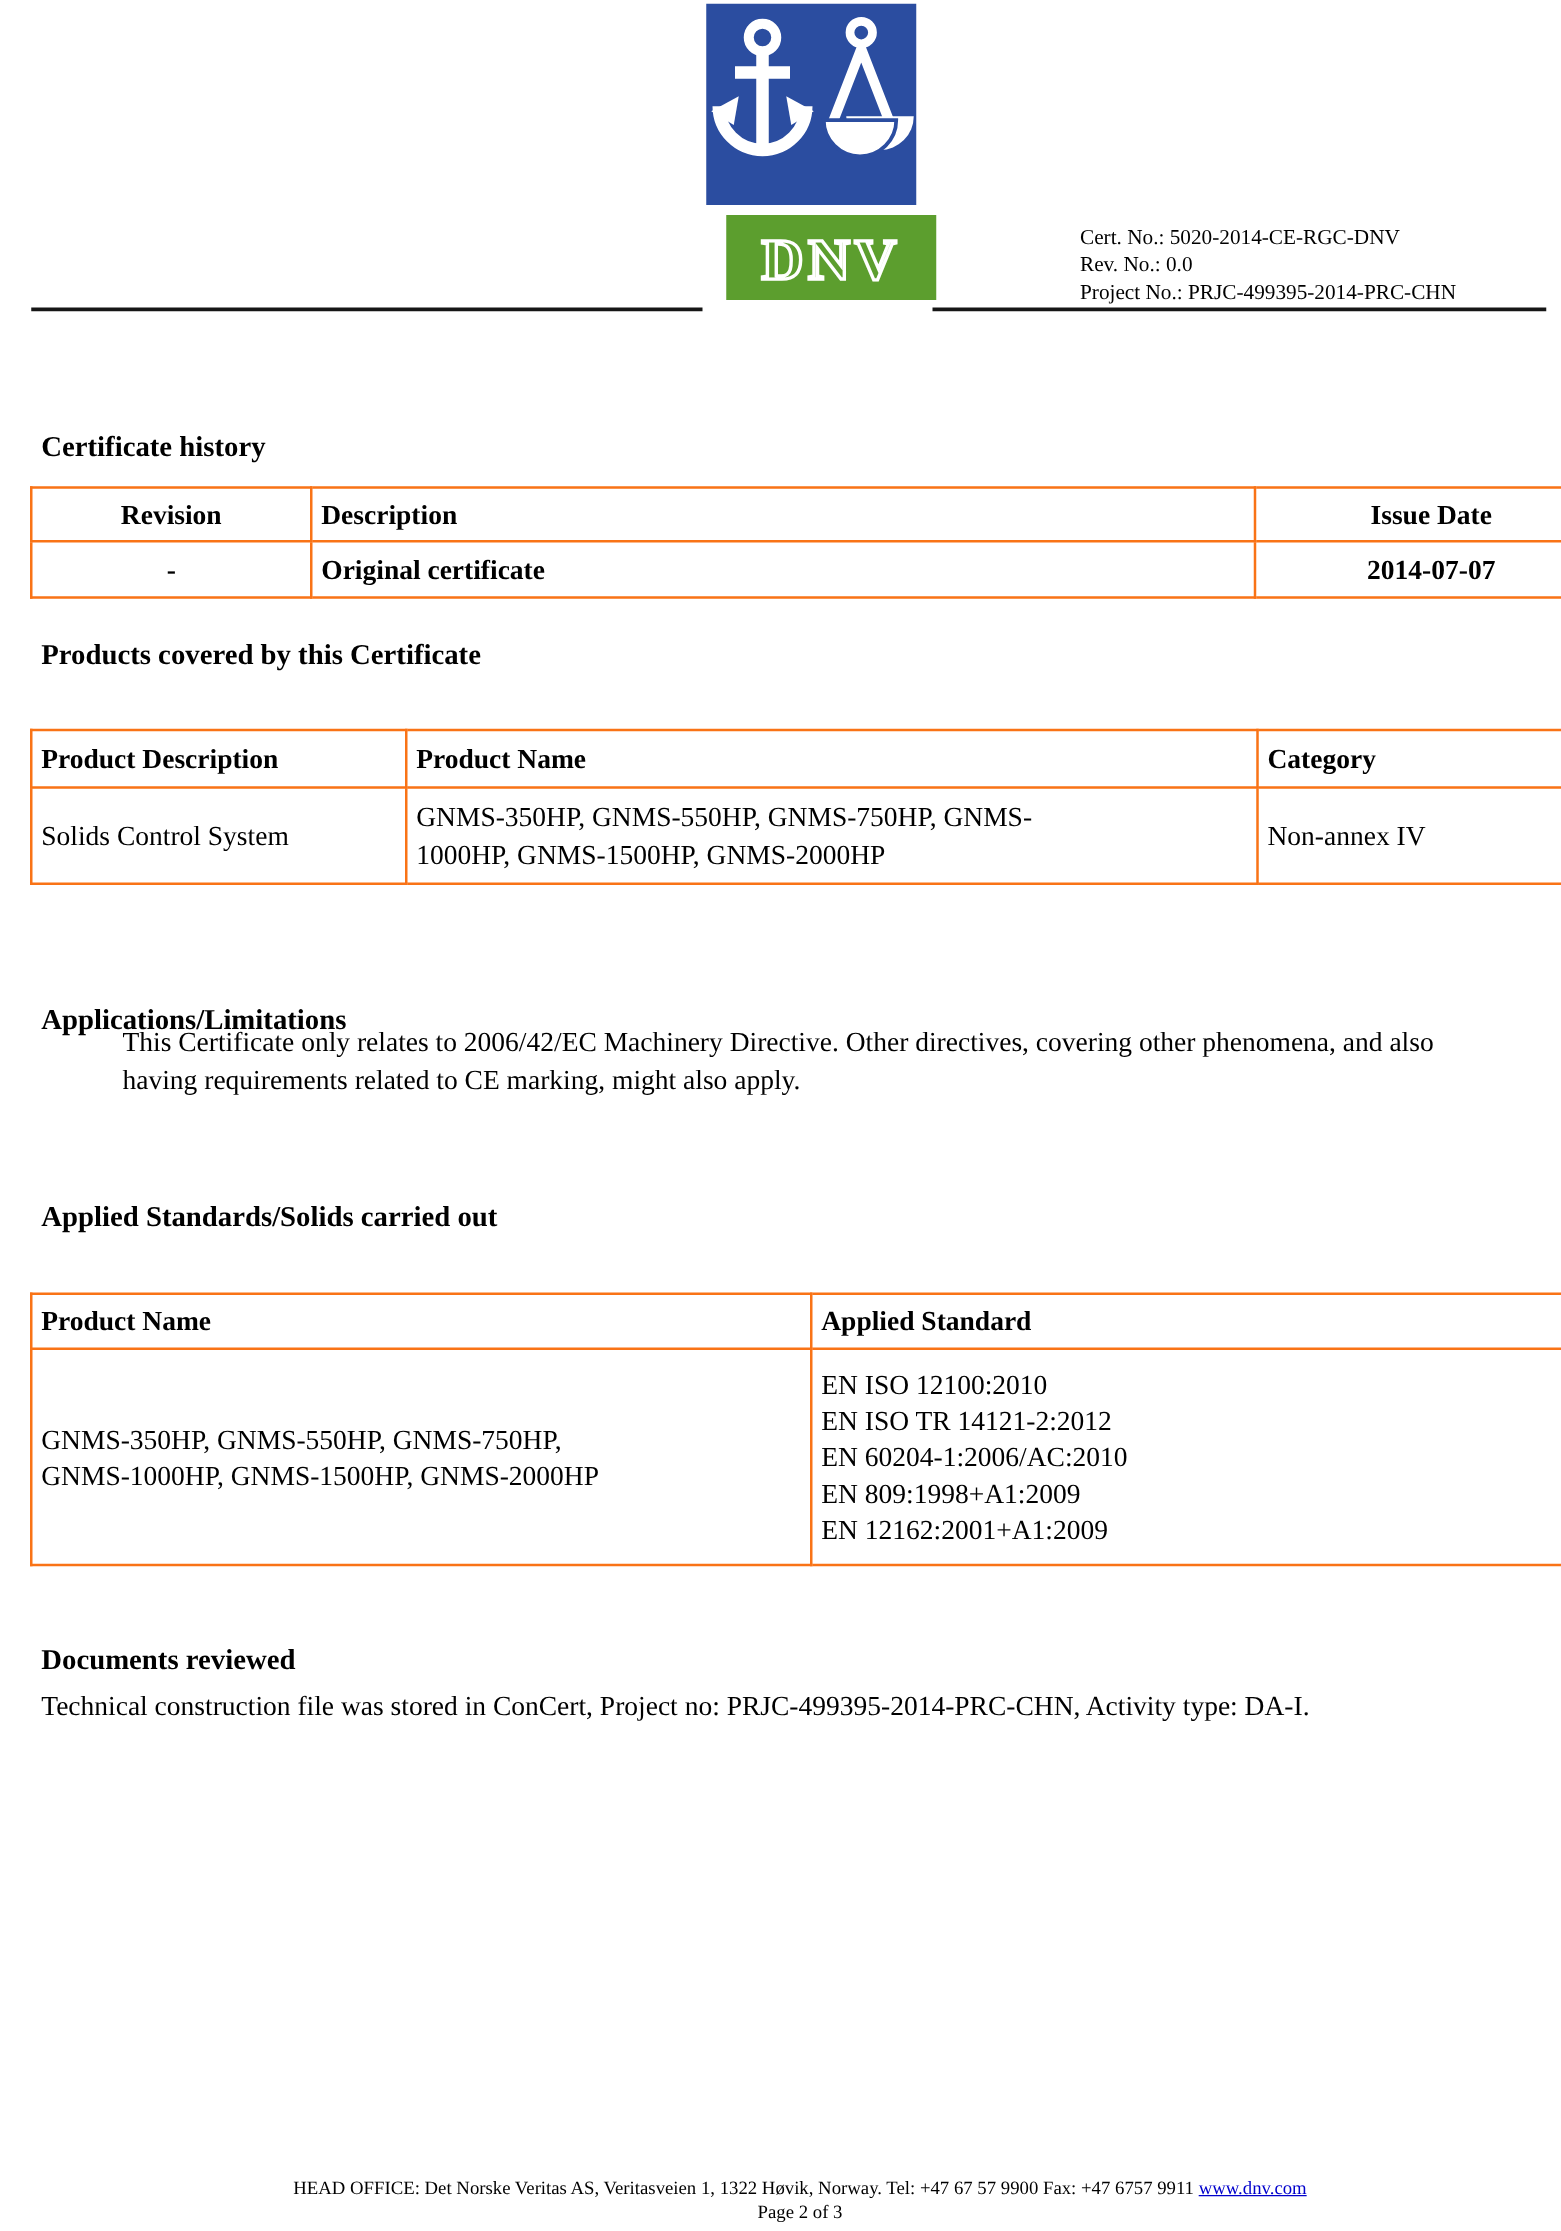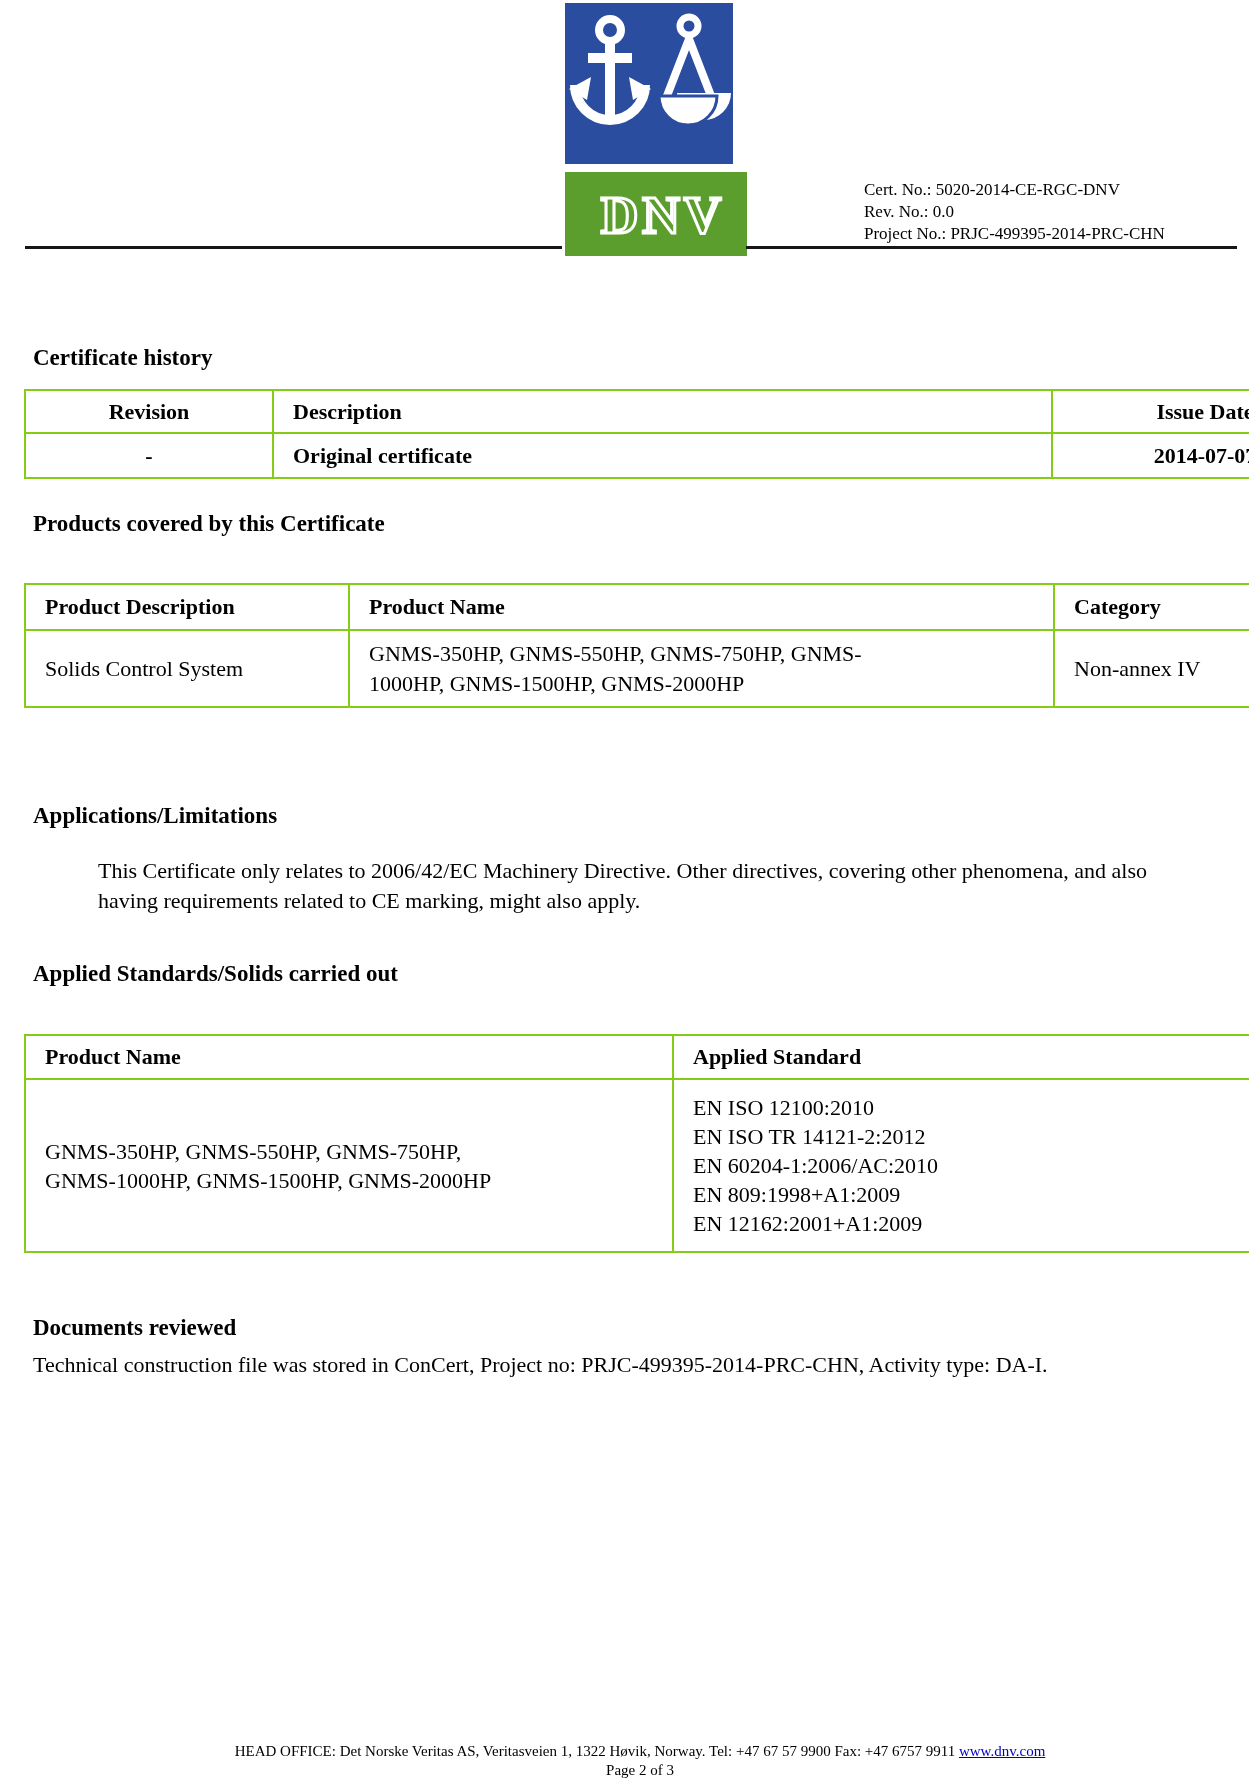--- a/index.html
+++ b/index.html
@@ -2,36 +2,36 @@
 <html><head>
 <meta charset="utf-8">
 <style>
   html,body{margin:0;padding:0;background:#fff;}
   .page{
     position:relative;width:1249px;height:1785px;background:#fff;
     font-family:"Liberation Serif","DejaVu Serif",serif;color:#000;overflow:hidden;
   }
   
   .logo-blue{position:absolute;left:565px;top:3px;width:168px;height:161px;background:#2b4da0;}
-  .logo-green{position:absolute;left:565px;top:172px;width:168px;height:84px;background:#5c9e2e;padding-left:14px;}
+  .logo-green{position:absolute;left:581px;top:172px;width:168px;height:68px;background:#5c9e2e;}
   .logo-blue svg,.logo-green svg{display:block;width:100%;height:100%;}
   .cert-info{position:absolute;left:864px;top:179px;font-size:17px;line-height:22px;white-space:nowrap;}
   .rule{position:absolute;top:246px;height:3px;background:#161616;}
   .rule-left{left:25px;width:537px;}
   .rule-right{left:746px;width:491px;}
   
   .sec-title{position:absolute;margin:0;font-size:23px;font-weight:bold;white-space:nowrap;}
   #h-history{left:33px;top:345px;}
   #h-products{left:33px;top:511px;text-align:center;}
   #h-applications{left:33px;top:803px;}
   #h-standards{left:33px;top:961px;}
   #h-documents{left:33px;top:1315px;}
   
   table{position:absolute;border-collapse:collapse;table-layout:fixed;font-size:22px;}
-  th,td{border:2px solid #84cc16;padding:2px 19px;vertical-align:middle;overflow:hidden;}
+  th,td{border:2px solid #f97316;padding:2px 7px;vertical-align:middle;overflow:hidden;}
   th{font-weight:bold;text-align:left;}
   #table-history{left:24px;top:389px;width:1213px;}
   #table-history .c-rev{width:208px;text-align:center;}
   #table-history .c-desc{width:739px;margin-top:32px;}
   #table-history .c-date{width:266px;text-align:center;}
   #table-history tr.hdr{height:43px;}
   #table-history tr.row{height:45px;font-weight:bold;}
   #table-products{left:24px;top:583px;width:1213px;}
   #table-products .c-pdesc{width:284px;}
   #table-products .c-pname{width:665px;}
@@ -42,21 +42,21 @@
   #table-products .pname-wrap{max-width:545px;}
   #table-standards{left:24px;top:1034px;width:1213px;}
   #table-standards .c-sname{width:608px;}
   #table-standards .c-std{width:605px;}
   #table-standards tr.hdr{height:44px;}
   #table-standards tr.row{height:173px;}
   #table-standards tr.row td{line-height:29px;}
   #table-standards .sname-wrap{max-width:470px;}
   
   .para{position:absolute;font-size:22px;line-height:30px;}
-  #app-para{left:98px;top:856px;width:1092px;}
+  #app-para{left:98px;top:819px;width:1092px;}
   #doc-para{left:33px;top:1350px;width:1060px;}
   
   .footer-line{position:absolute;left:24px;width:1232px;text-align:center;font-size:15px;}
   #footer-office{top:1743px;}
   #footer-page{top:1762px;}
   a.site-link{color:#0000cc;text-decoration:underline;}
 </style>
 </head>
 <body>
 

